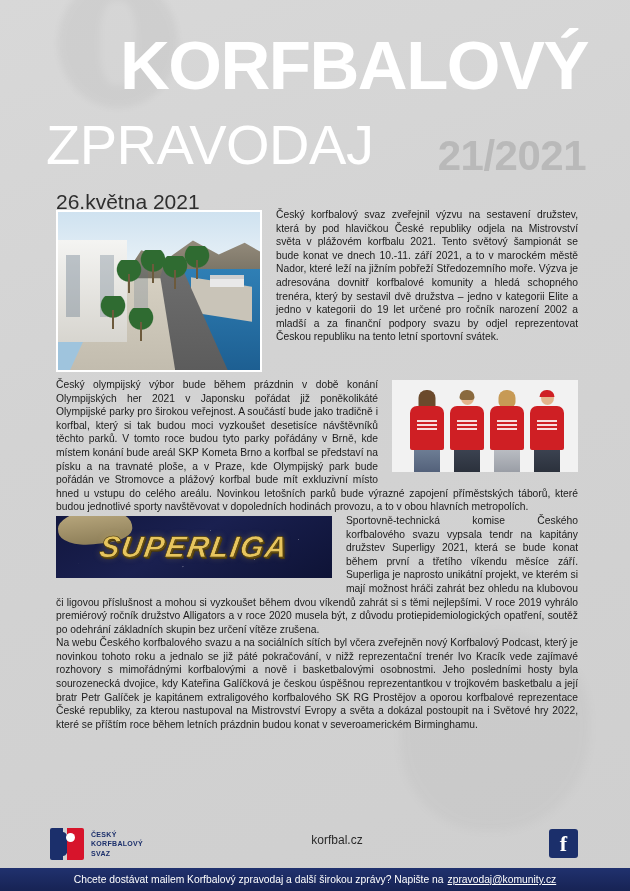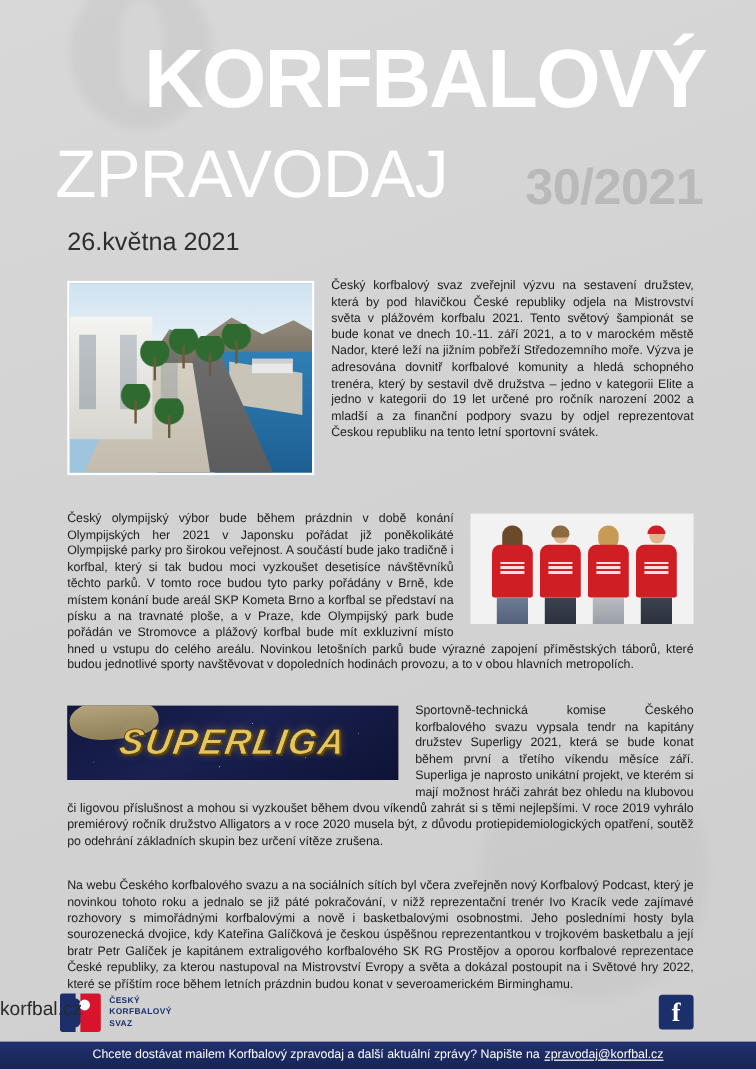--- a/index.html
+++ b/index.html
@@ -103,21 +103,20 @@
     width: 522px;
   }
 
   p.art {
     font-size: 10.3px;
     line-height: 13.6px;
     color: #1b1b1b;
     text-align: justify;
     text-justify: inter-word;
     hyphens: none;
-    margin-top: 24px;
   }
 
   
   .img-harbor {
     float: left;
     width: 206px; height: 162px;
     margin: 2px 14px 6px 0;
     border: 2px solid #ffffff;
     position: relative;
     overflow: hidden;
@@ -311,23 +310,24 @@
   .logo-text {
     font-size: 7px;
     font-weight: bold;
     line-height: 9.5px;
     color: #1b2f6b;
     letter-spacing: .3px;
   }
   .site-link {
     position: absolute;
     left: 0; right: 0; top: 9px;
-    text-align: left;
-    font-size: 16px;
+    text-align: center;
+    font-size: 12px;
     color: #2a2a2a;
+    padding-left: 44px;
   }
   .fb-icon {
     position: absolute;
     right: 52px; top: 5px;
     width: 29px; height: 29px;
     background: #1b2f6b;
     border-radius: 3px;
     color: #ffffff;
     font-size: 22px;
     font-weight: bold;
@@ -366,21 +366,21 @@
 
   <div class="bg-watermark">
     <div class="ball"></div>
     <div class="seam"></div>
   </div>
   <div class="bg-watermark-2"></div>
 
   <div class="masthead">
     <div class="title-main">KORFBALOVÝ</div>
     <div class="title-sub">ZPRAVODAJ</div>
-    <div class="issue">30/2021</div>
+    <div class="issue">21/2021</div>
     <div class="issue-date">26.května 2021</div>
   </div>
 
   <div class="body-area">
 
     <div class="clearfix">
       <div class="img-harbor">
         <div class="harbor-sky"></div>
         <div class="harbor-mtn"></div>
         <div class="harbor-sea"></div>
@@ -450,17 +450,17 @@
         <div>ČESKÝ</div>
         <div>KORFBALOVÝ</div>
         <div>SVAZ</div>
       </div>
     </div>
     <div class="site-link">korfbal.cz</div>
     <div class="fb-icon">f</div>
   </div>
 
   <div class="bottom-bar">
-    <span class="bottom-bar-text">Chcete dostávat mailem Korfbalový zpravodaj a další aktuální zprávy?  Napište na</span>
-    <span class="bottom-bar-email">zpravodaj@korfbal.cz</span>
+    <span class="bottom-bar-text">Chcete dostávat mailem Korfbalový zpravodaj a další širokou zprávy?  Napište na</span>
+    <span class="bottom-bar-email">zpravodaj@komunity.cz</span>
   </div>
 
 </div>
 
 </body></html>

